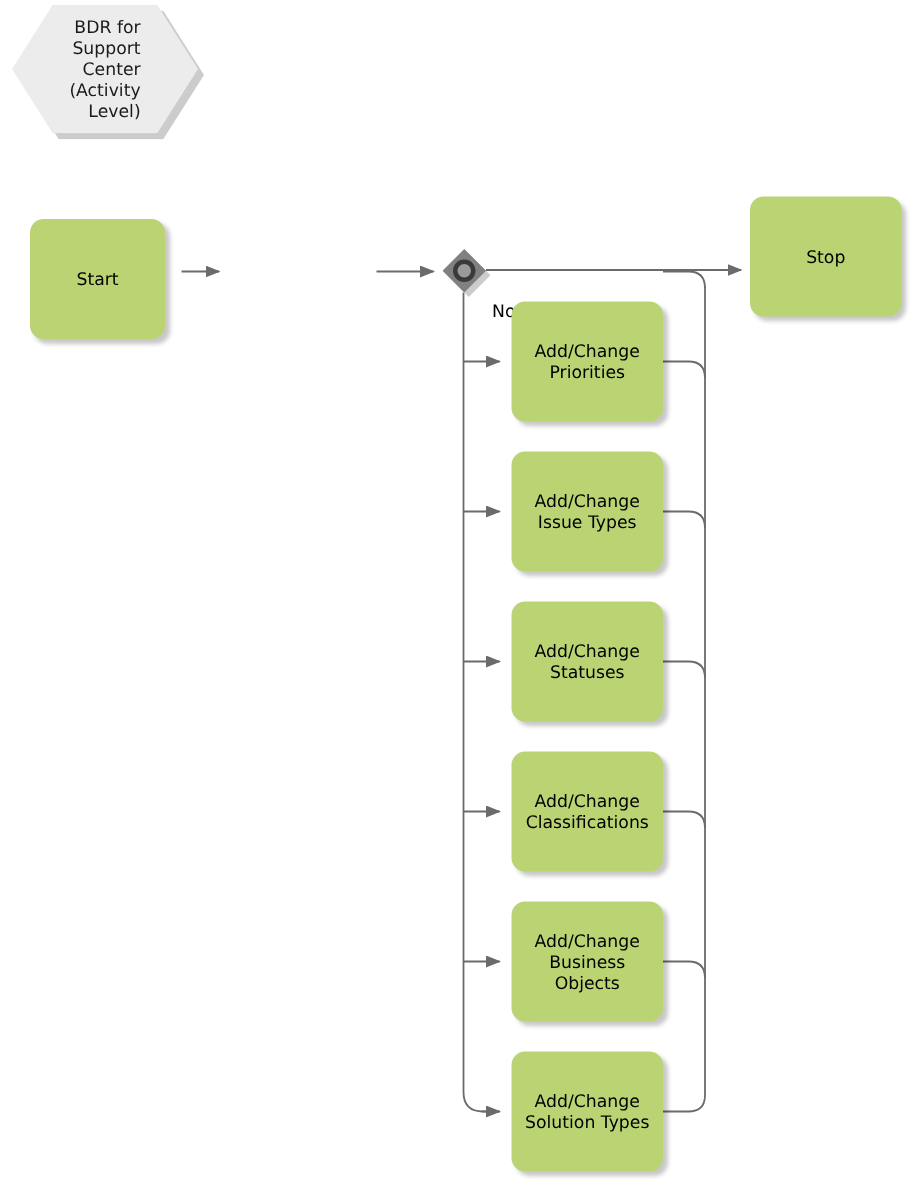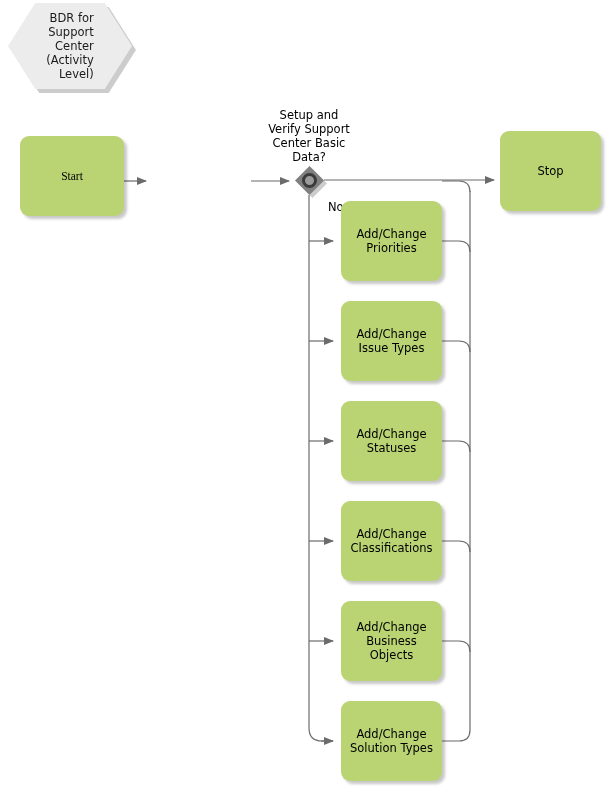--- a/index.html
+++ b/index.html
@@ -168,29 +168,25 @@
     <div class="hex-shadow"></div>
     <div class="hex-body">
       <div class="hex-label">BDR for
 Support
 Center
 (Activity
 Level)</div>
     </div>
   </div>
 
-  <div class="node proc" style="left:20px; top:136px; width:104px; height:80px;font-family:Liberation Serif, serif;">
+  <div class="node proc" style="left:20px; top:146px; width:90px; height:80px;">
     <span>Start</span>
   </div>
 
 
-  <div class="decision-caption" style="left:254px; top:108px; width:110px;">Setup and
-Verify Support
-Center Basic
-Data?</div>
 
   <div class="decision-wrap">
     <div class="decision-shadow"></div>
     <div class="decision-diamond"></div>
     <div class="decision-ring"></div>
   </div>
 
   <div class="edge-label" style="left:328px; top:167px;margin-top:33px;">No</div>
 
   <div class="node proc" style="left:500px; top:131px; width:101px; height:80px;">

